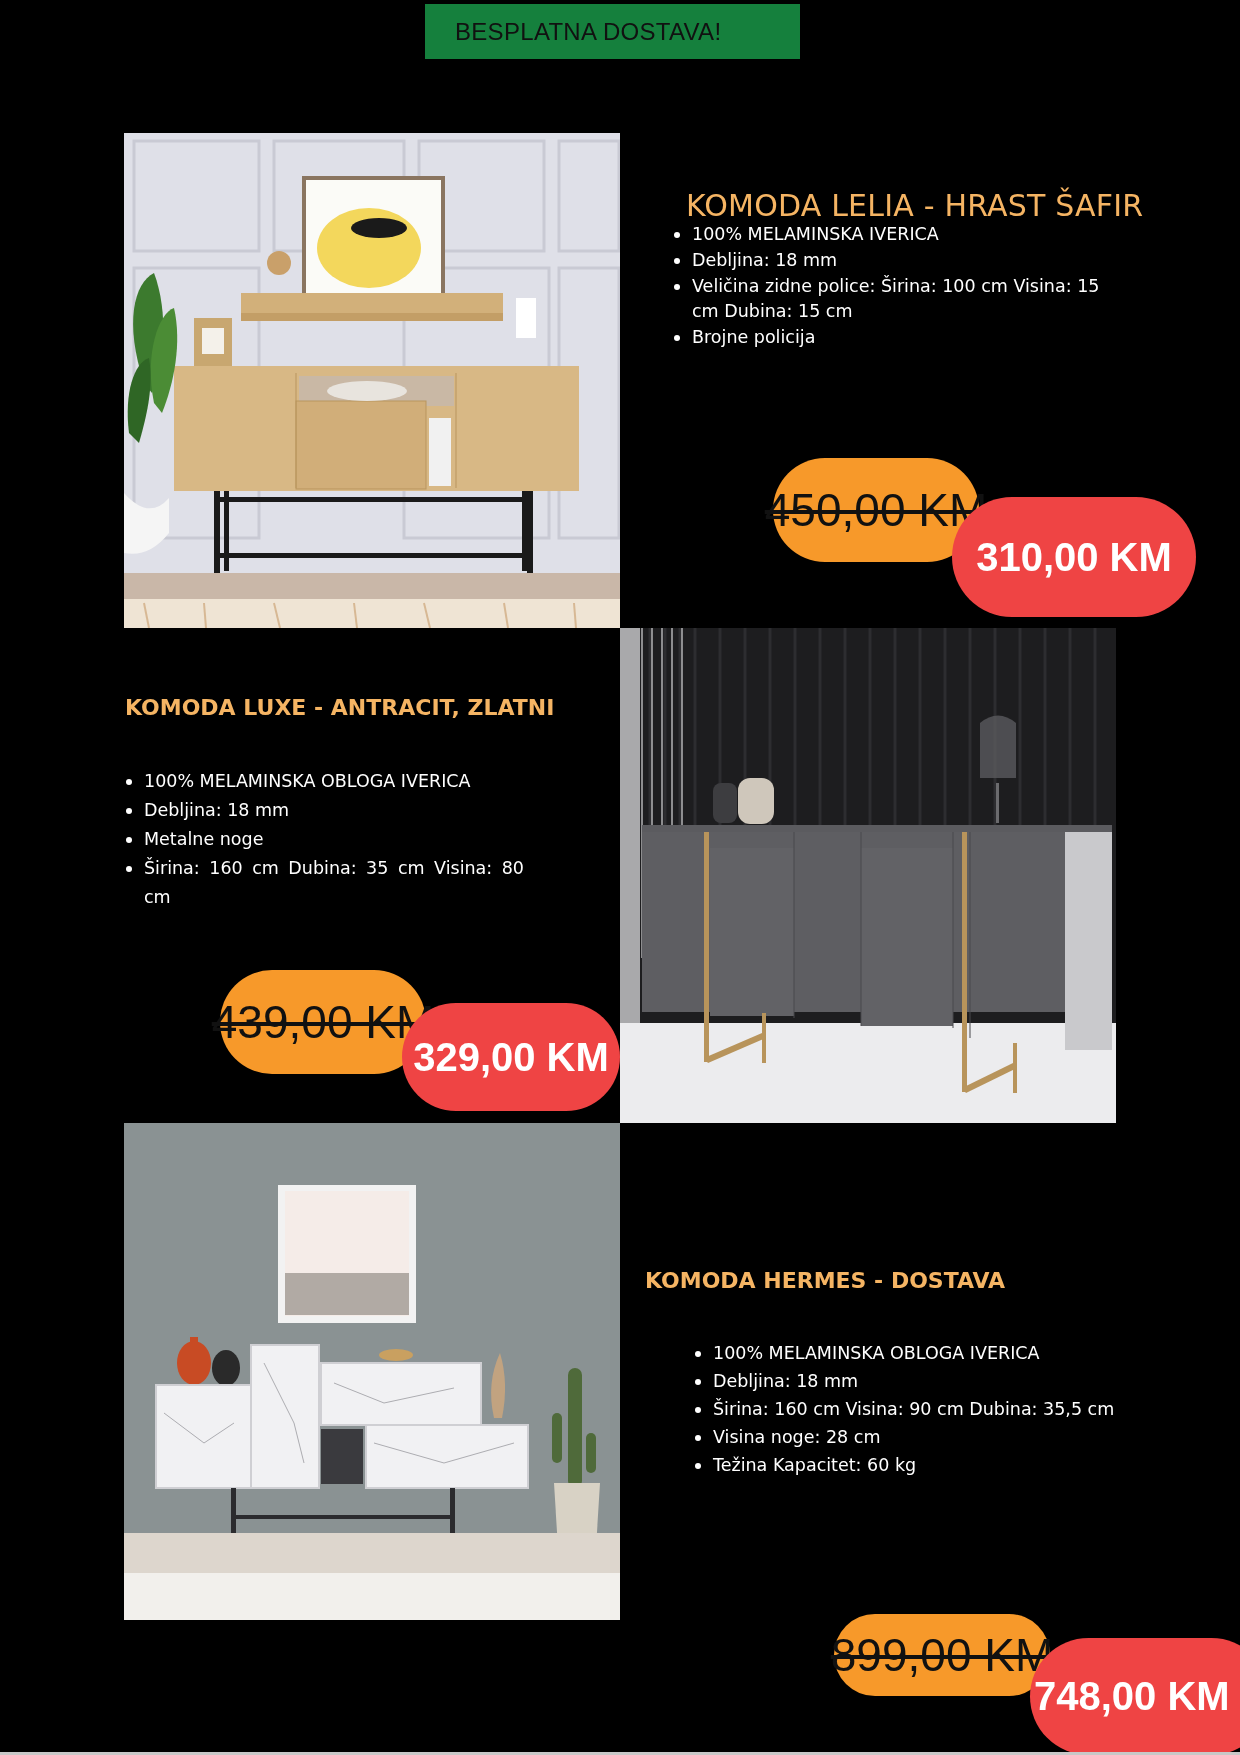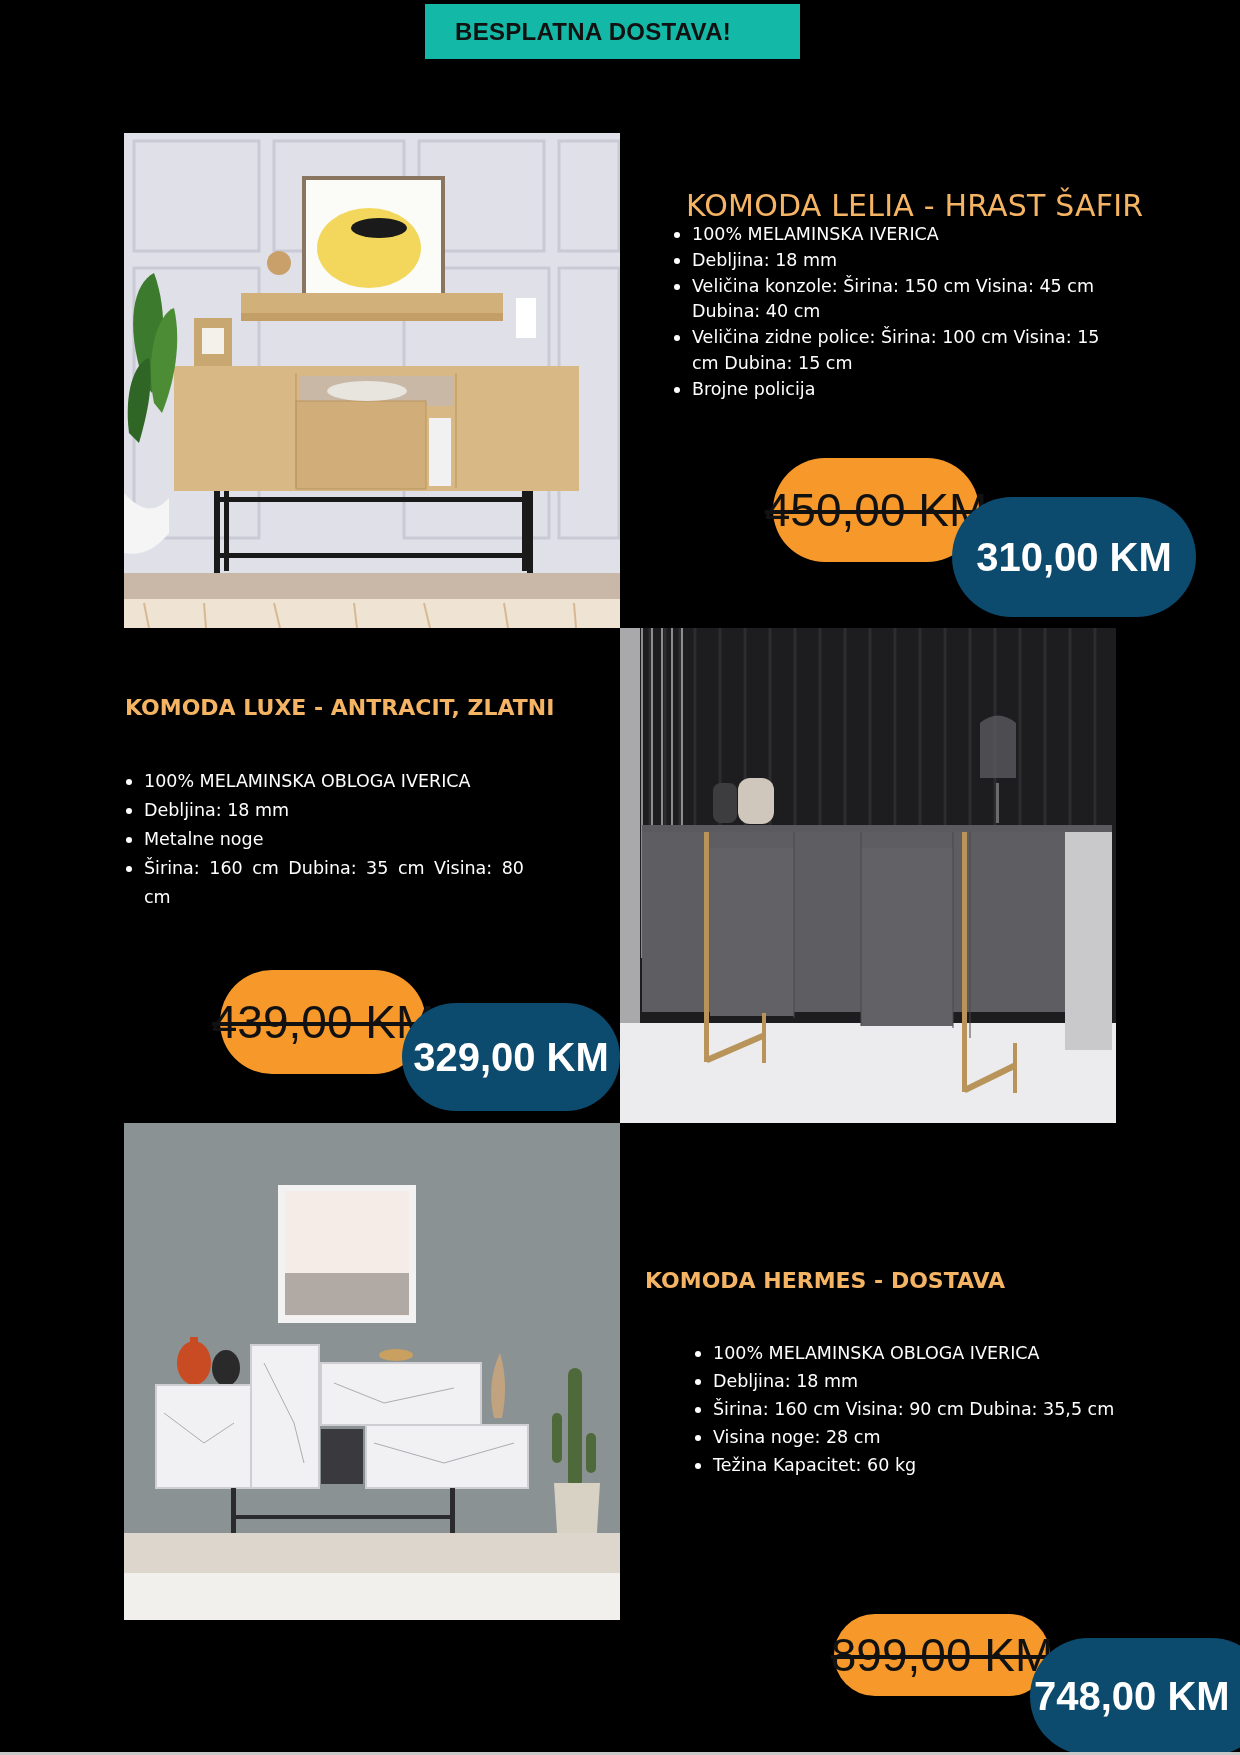--- a/index.html
+++ b/index.html
@@ -2,23 +2,23 @@
 <html><head>
 <meta charset="utf-8">
 <style>
   html, body { margin: 0; padding: 0; }
   body {
     width: 1240px; height: 1755px; background: #000; position: relative; overflow: hidden;
     font-family: "Liberation Sans", sans-serif;
   }
   .abs { position: absolute; }
   .banner {
-    left: 425px; top: 4px; width: 375px; height: 55px; background: #14b8a6;
+    left: 425px; top: 4px; width: 375px; height: 55px; background: #15803d;
     box-sizing: border-box; padding-left: 30px; display: flex; align-items: center;
-    font-family: "Liberation Sans", sans-serif; font-weight: bold; font-size: 24px; color: #111;
+    font-family: "Liberation Sans", sans-serif; font-weight: normal; font-size: 24px; color: #111;
     letter-spacing: 0.3px;
   }
   .photo { overflow: hidden; }
   .heading { color: #F5B463; font-family: "DejaVu Sans", sans-serif; white-space: nowrap; }
   .h1 { left: 686px; top: 188px; font-size: 30px; font-weight: normal; letter-spacing: 0.2px; }
   .h2 { left: 125px; top: 695px; font-size: 22px; font-weight: bold; }
   .h3 { left: 645px; top: 1268px; font-size: 22px; font-weight: bold; }
   ul.specs {
     margin: 0; padding: 0 0 0 0; list-style: none; color: #fff;
     font-family: "DejaVu Sans", sans-serif; font-size: 17.5px;
@@ -29,21 +29,21 @@
   }
   .s1 { left: 672px; top: 222px; width: 440px; line-height: 25.8px; font-size: 17px; }
   .s1 li::before { top: 10px; }
   .s2 { left: 124px; top: 767px; width: 420px; line-height: 29px; font-size: 19px; }
   .s2 li::before { top: 12px; }
   .s3 { left: 693px; top: 1339px; width: 424px; line-height: 28px; font-size: 19px; text-align: justify; }
   .s3 li { padding-left: 28px; }
   .s3 li::before { top: 12px; left: 4px; }
   .pill { border-radius: 60px; display: flex; align-items: center; justify-content: center; white-space: nowrap; font-family: "Liberation Sans", sans-serif; }
   .old { background: #F7992A; color: #111; font-size: 46px; text-decoration: line-through; text-decoration-thickness: 4px; }
-  .new { background: #0c4a6e; color: #fff; font-size: 40px; font-weight: bold; }
+  .new { background: #ef4444; color: #fff; font-size: 40px; font-weight: bold; }
   .bottom-line { left: 0; top: 1752px; width: 1240px; height: 3px; background: #c8c8c8; }
 </style>
 </head>
 <body>
 
 <div class="abs banner">
   <span>BESPLATNA DOSTAVA!</span>
 </div>
 
 <div class="abs photo" style="left:124px;top:133px;width:496px;height:495px;">
@@ -107,21 +107,20 @@
       <line x1="450" y1="470" x2="452" y2="495"></line>
     </g>
   </svg>
 </div>
 
 <div class="abs heading h1">KOMODA LELIA - HRAST ŠAFIR</div>
 
 <ul class="abs specs s1">
   <li>100% MELAMINSKA IVERICA</li>
   <li>Debljina: 18 mm</li>
-  <li>Veličina konzole: Širina: 150 cm Visina: 45 cm Dubina: 40 cm</li>
   <li>Veličina zidne police: Širina: 100 cm Visina: 15 cm Dubina: 15 cm</li>
   <li>Brojne policija</li>
 </ul>
 
 <div class="abs pill old" style="left:773px;top:458px;width:206px;height:104px;">
   <span>450,00 KM</span>
 </div>
 <div class="abs pill new" style="left:952px;top:497px;width:244px;height:120px;">
   <span>310,00 KM</span>
 </div>

